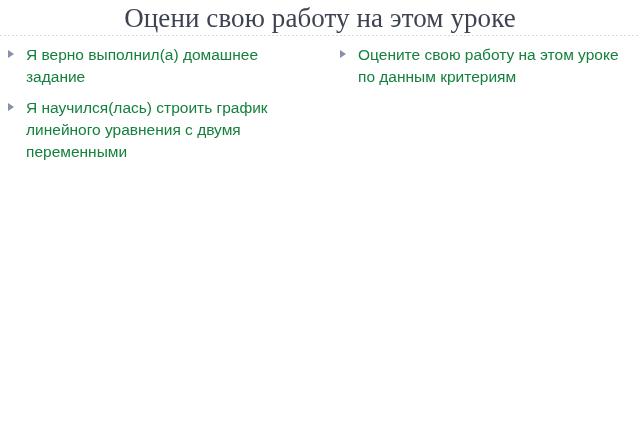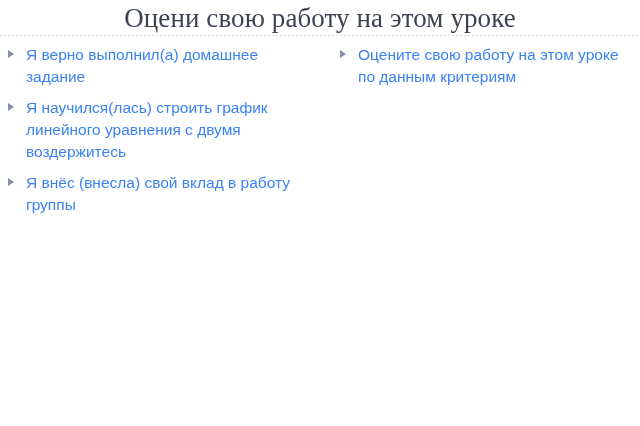--- a/index.html
+++ b/index.html
@@ -83,21 +83,21 @@
     list-style: none;
     margin: 0;
     padding: 0;
   }
   li.bullet-item {
     position: relative;
     padding-left: 22px;
     margin-bottom: 9px;
     font-size: 15.5px;
     line-height: 22px;
-    color: #3b82f6;
+    color: #15803d;
   }
   li.bullet-item:last-child {
     margin-bottom: 0;
   }
   .bullet-marker {
     position: absolute;
     left: 4px;
     top: 6px;
     width: 0;
     height: 0;
@@ -123,25 +123,21 @@
   <div class="columns">
 
     <div class="column column-left">
       <ul class="bullet-list">
         <li class="bullet-item">
           <span class="bullet-marker"></span>
           <span class="bullet-text">Я верно выполнил(а) домашнее задание</span>
         </li>
         <li class="bullet-item">
           <span class="bullet-marker"></span>
-          <span class="bullet-text">Я научился(лась) строить график линейного уравнения с двумя воздержитесь</span>
-        </li>
-        <li class="bullet-item">
-          <span class="bullet-marker"></span>
-          <span class="bullet-text">Я внёс (внесла) свой вклад в работу группы</span>
+          <span class="bullet-text">Я научился(лась) строить график линейного уравнения с двумя переменными</span>
         </li>
       </ul>
     </div>
 
     <div class="column column-right">
       <ul class="bullet-list">
         <li class="bullet-item">
           <span class="bullet-marker"></span>
           <span class="bullet-text">Оцените свою работу на этом уроке по данным критериям</span>
         </li>

